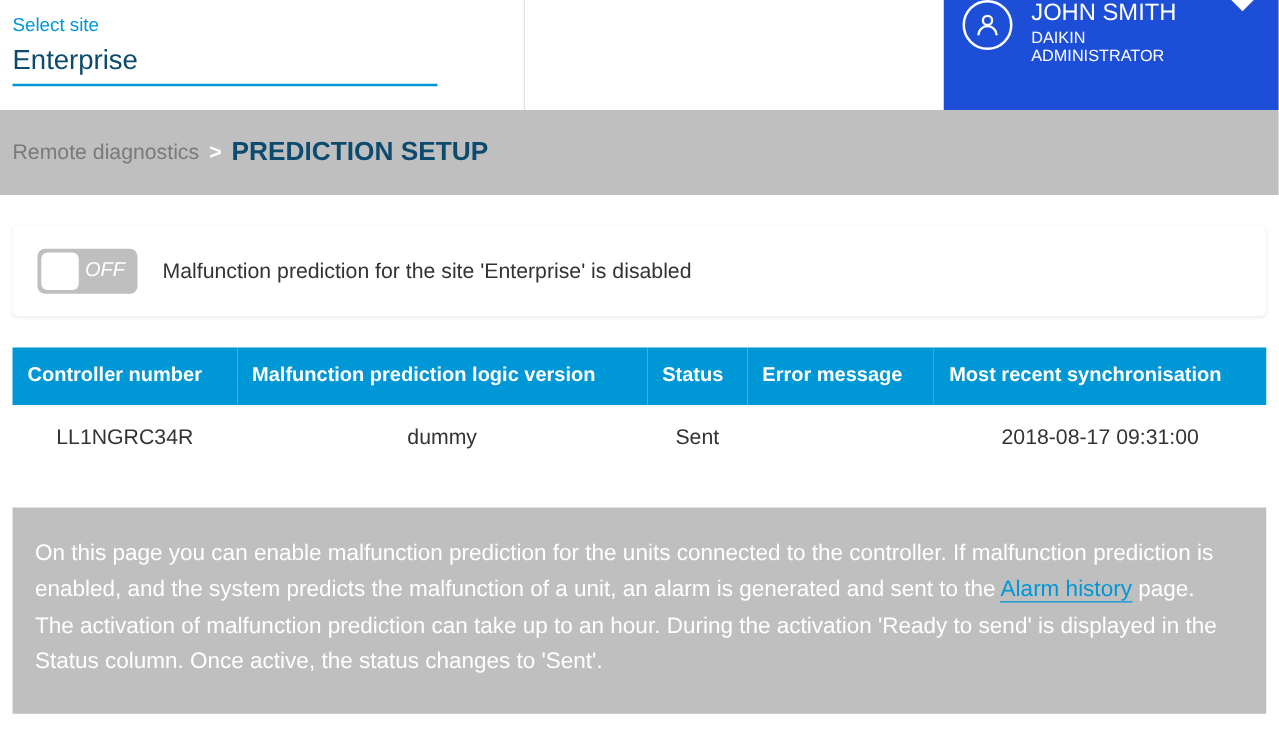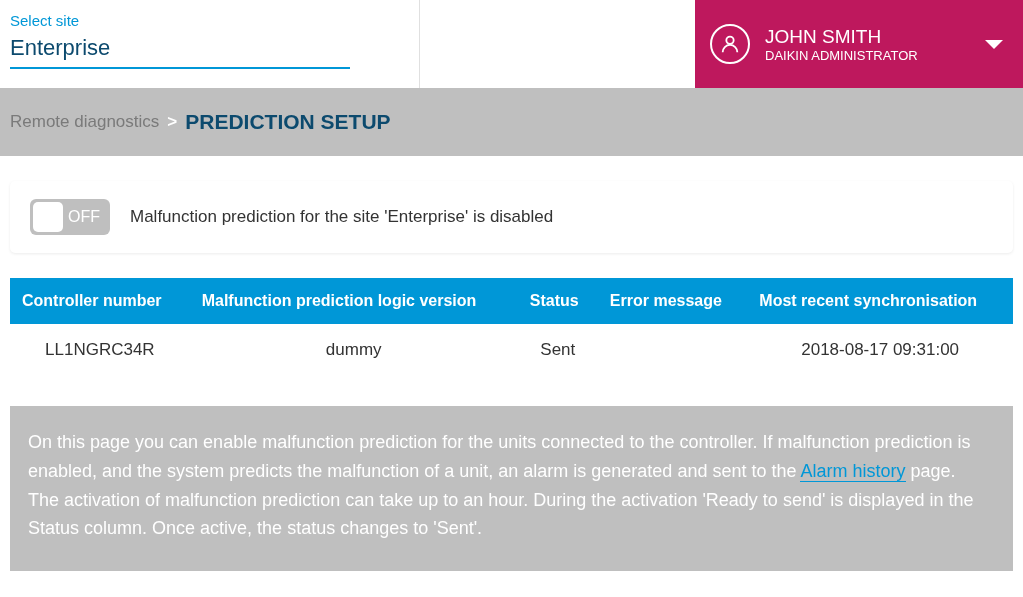--- a/index.html
+++ b/index.html
@@ -34,26 +34,25 @@
       color: #0c4a6e;
       font-size: 22px;
       padding-bottom: 6px;
       border-bottom: 2px solid #0097d7;
       width: 340px;
     }
     .header-spacer {
       flex: 1;
     }
     .user-block {
-      background: #be185d;
-      color: #ffffff;
-      display: flex;
-      align-items: center;
+      background: #1d4ed8;
+      color: #ffffff;
+      display: flex;
       padding: 0 20px 0 15px;
-      width: 328px;
+      width: 268px;
       cursor: pointer;
     }
     .user-avatar {
       width: 40px;
       height: 40px;
       border: 2px solid #ffffff;
       border-radius: 50%;
       display: flex;
       align-items: center;
       justify-content: center;
@@ -129,20 +128,21 @@
       height: 30px;
       background: #ffffff;
       border-radius: 5px;
     }
     .toggle-label {
       color: #ffffff;
       font-size: 16px;
       font-weight: 400;
       position: absolute;
       right: 10px;
+      font-style: italic;
     }
     .toggle-text {
       color: #333;
       font-size: 17px;
       margin-left: 20px;
     }
     .table {
       margin-top: 25px;
       width: 100%;
       border-collapse: collapse;

